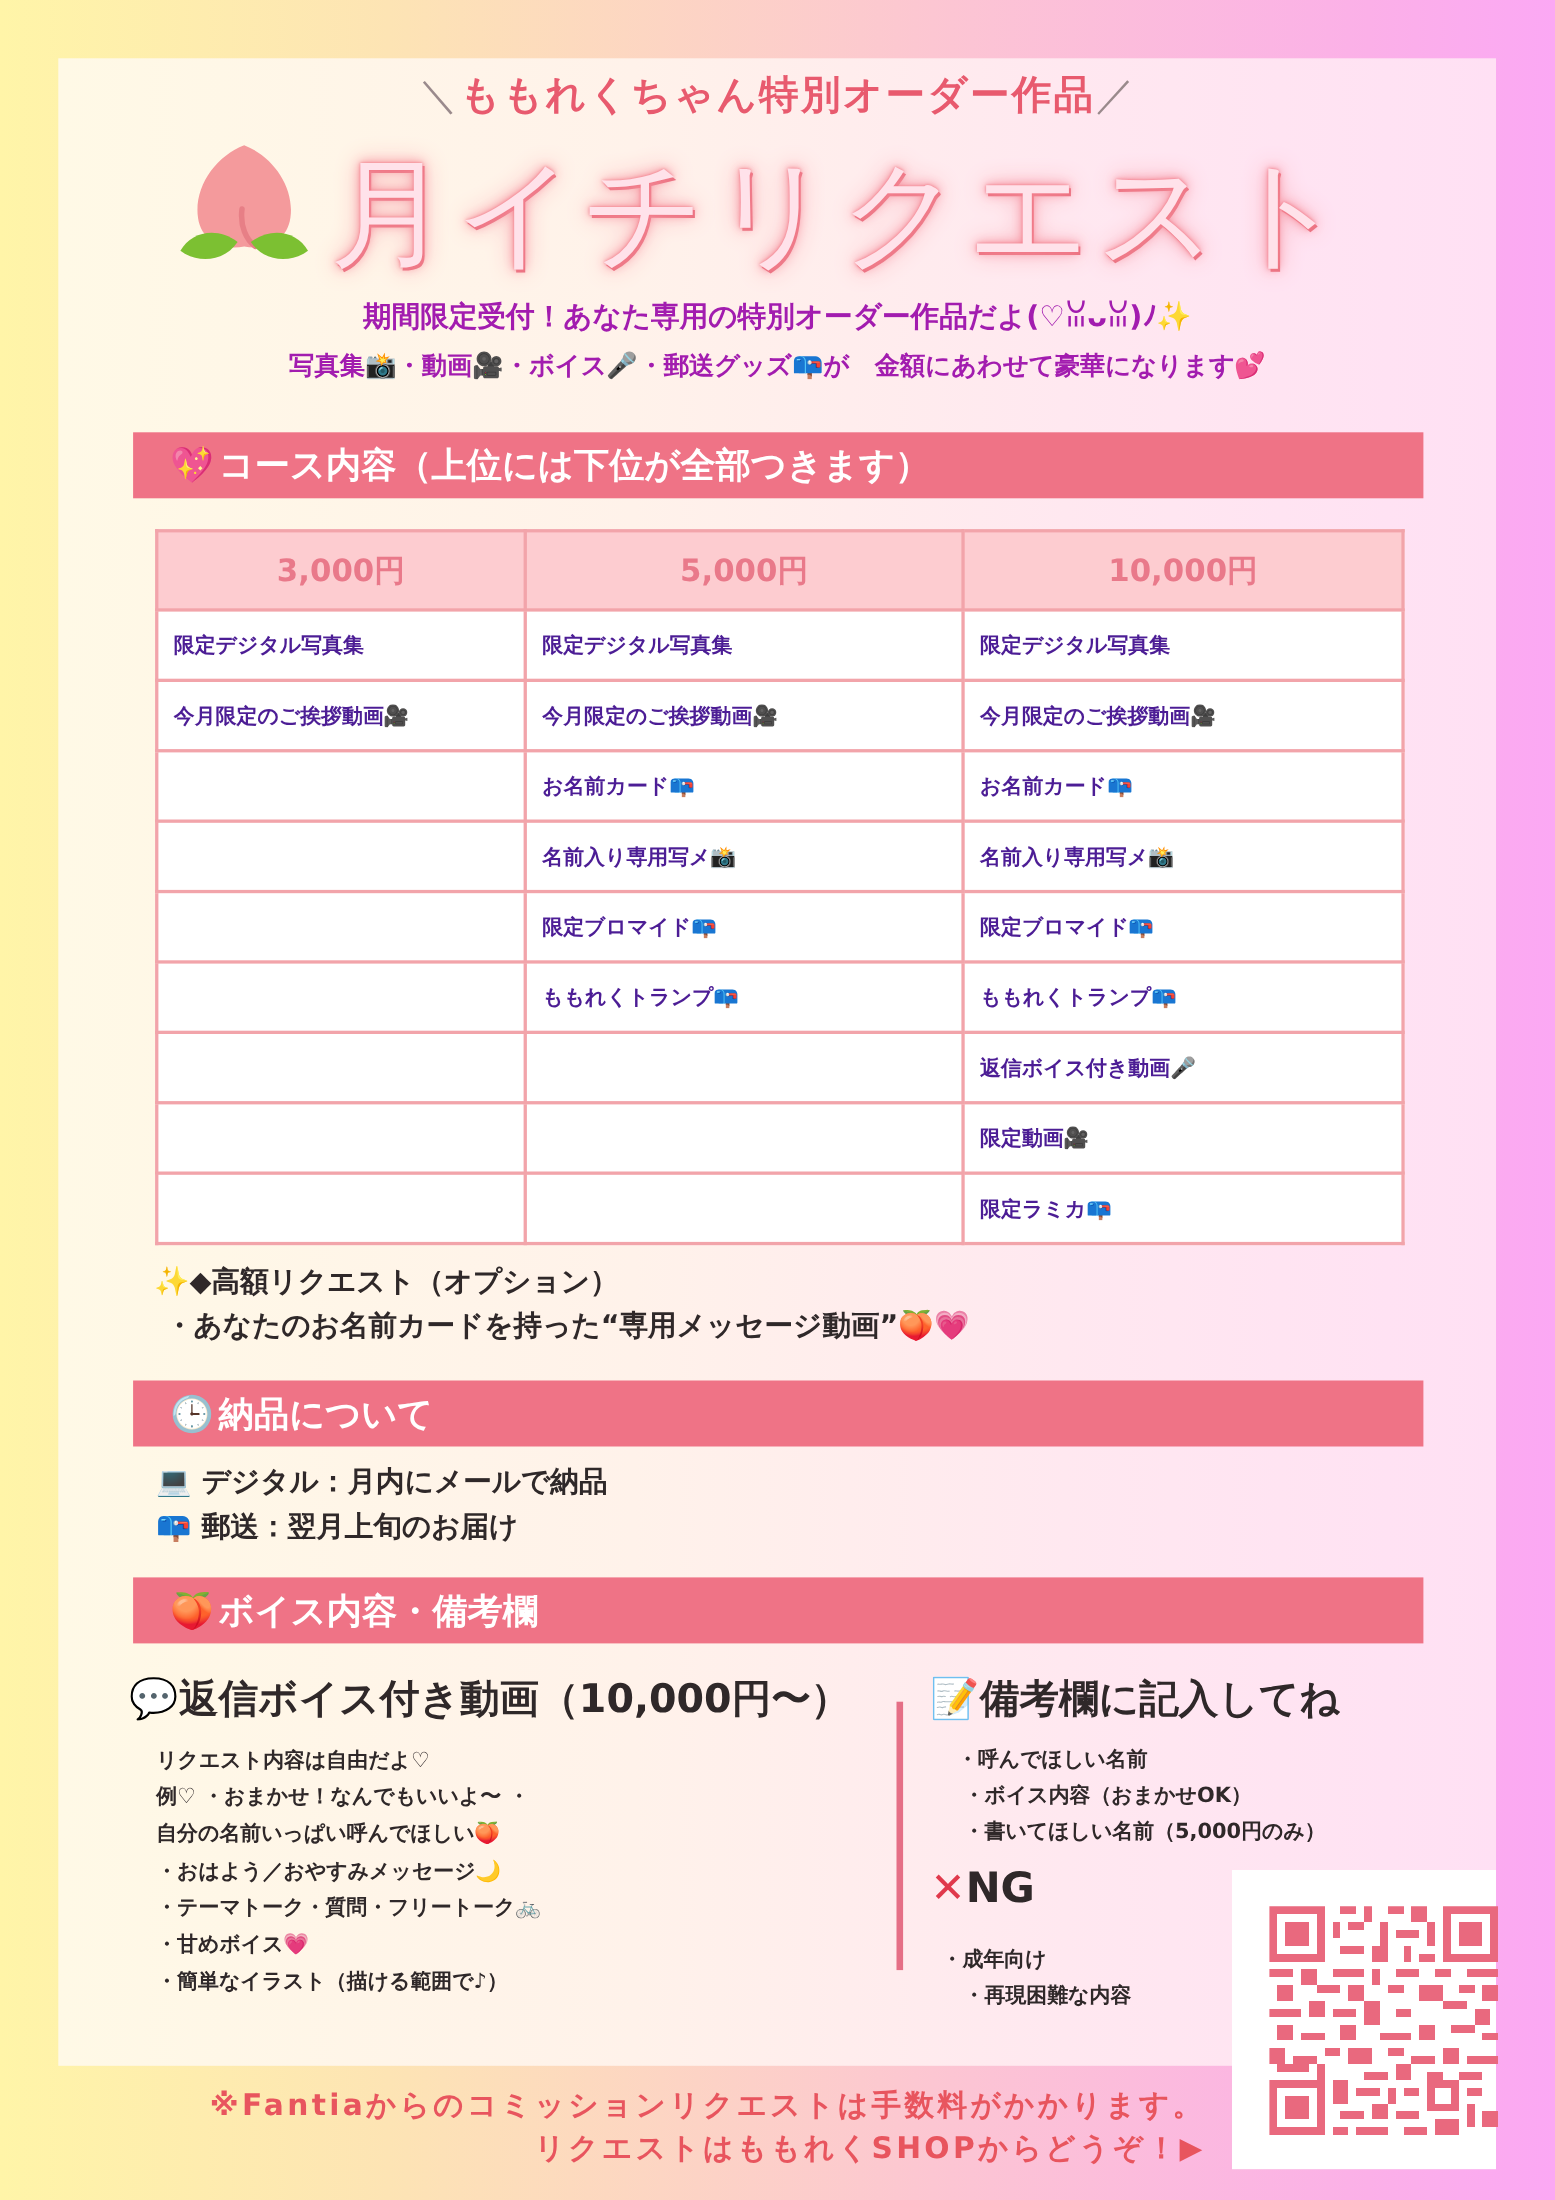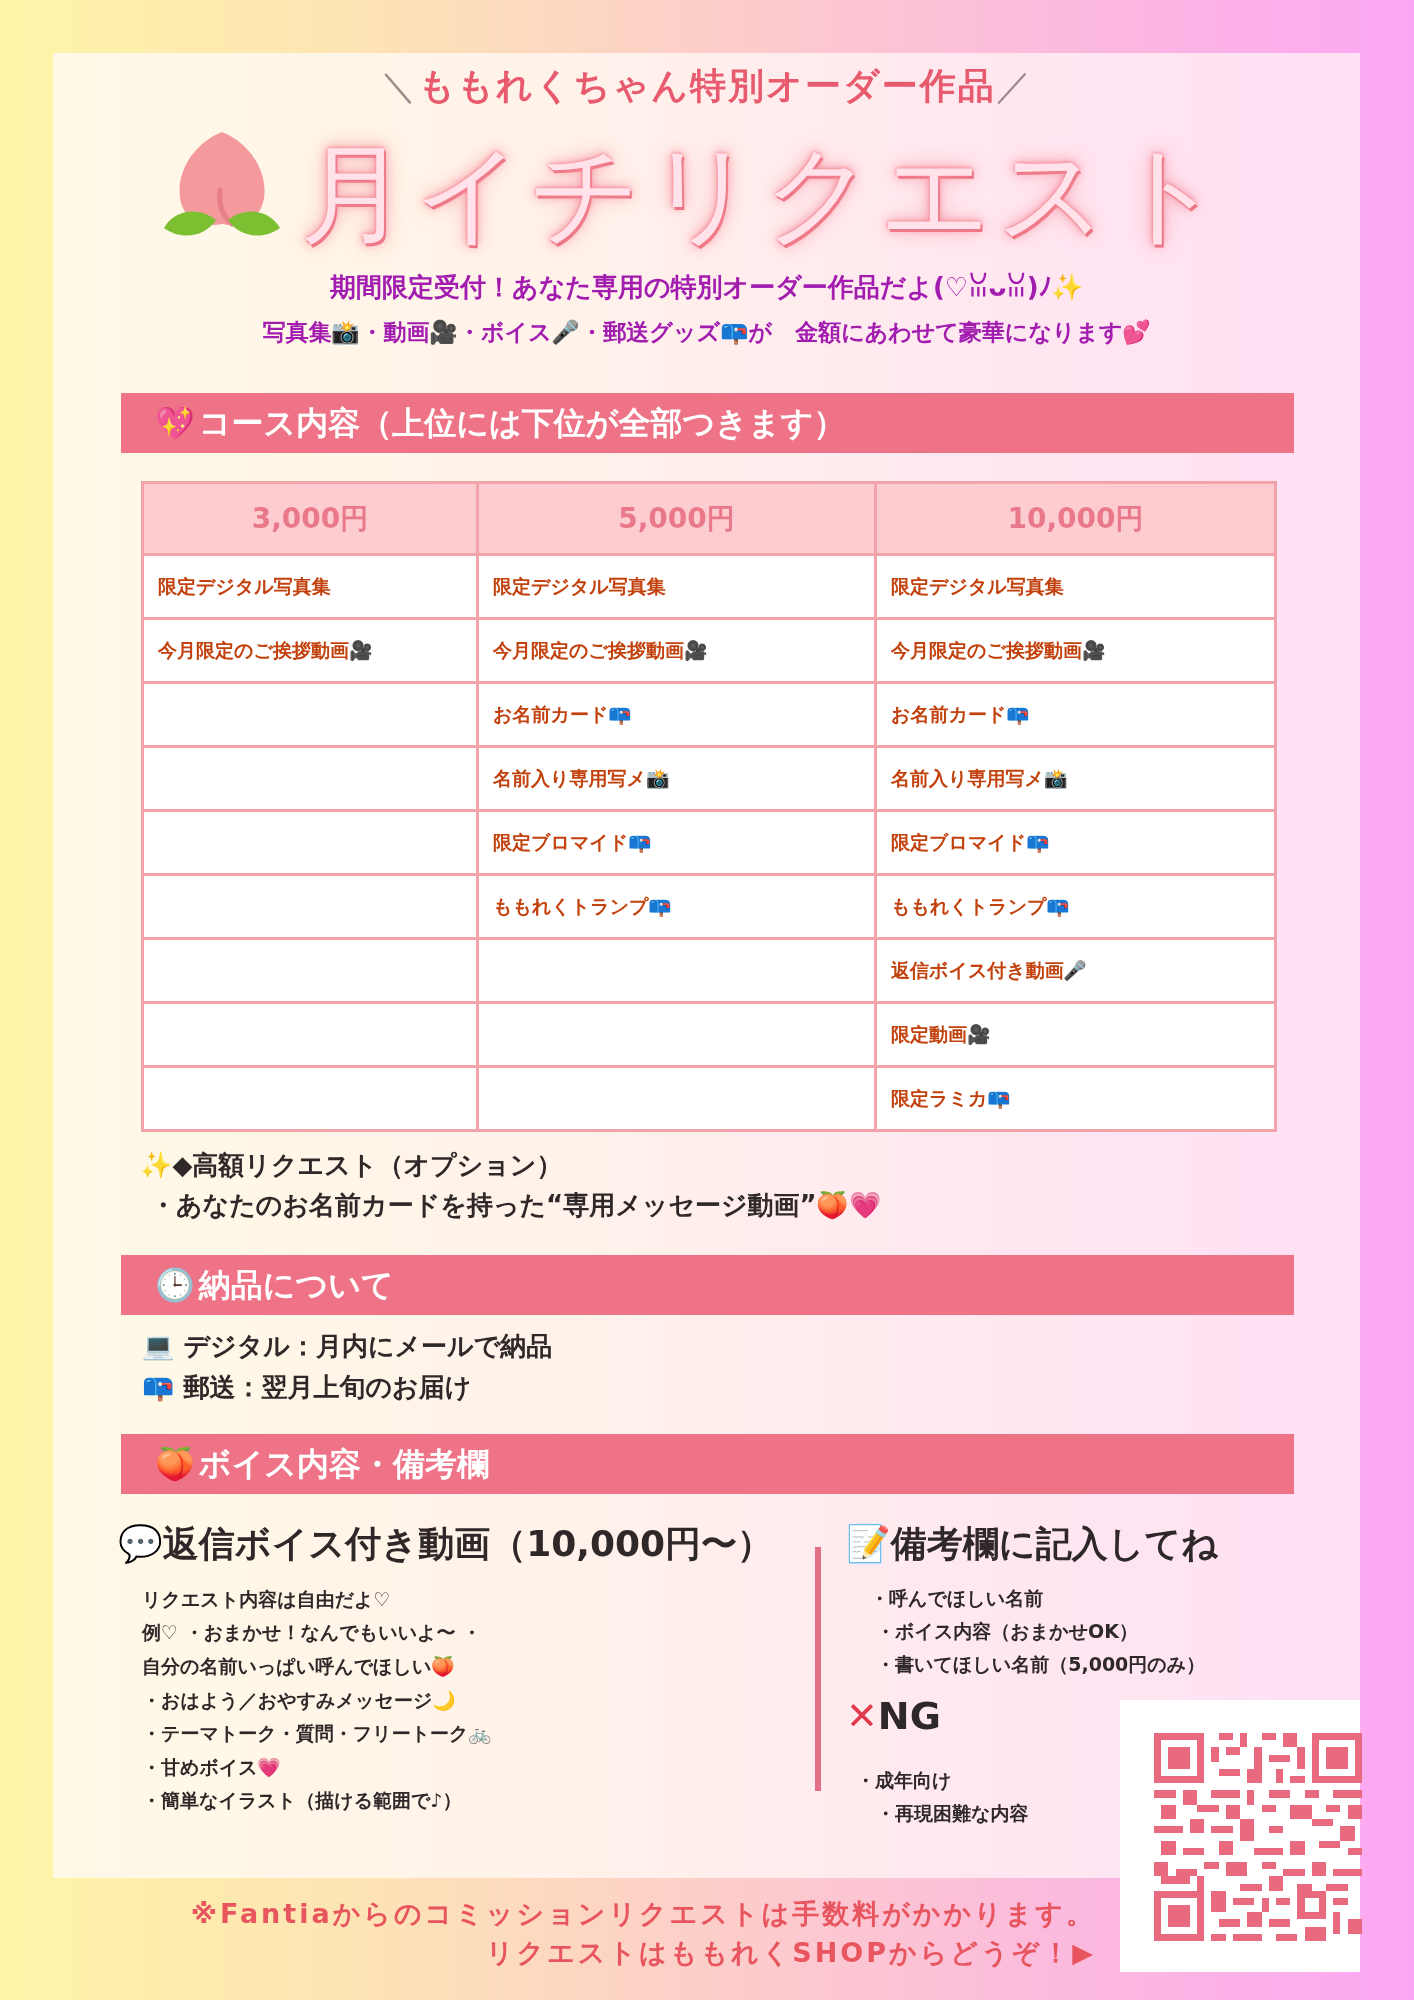--- a/index.html
+++ b/index.html
@@ -48,21 +48,21 @@
   
   .course-table {
     left: 141px; top: 481px; width: 1133px; border-collapse: collapse;
     table-layout: fixed; background: #fff;
   }
   .course-table th, .course-table td { border: 3px solid #f2a4aa; }
   .course-table th {
     height: 72px; background: #fdccd0; color: #e9798a; font-size: 28px; font-weight: bold;
   }
   .course-table td {
-    height: 64px; font-size: 19px; font-weight: bold; color: #c2410c;
+    height: 64px; font-size: 19px; font-weight: bold; color: #4c1d95;
     padding-left: 14px; white-space: nowrap;
   }
   .col1 { width: 335px; } .col2 { width: 398px; } .col3 { width: 400px; }
 
   
   .option-title { left: 140px; top: 1148px; font-size: 26px; font-weight: bold; color: #2f2829; white-space: nowrap; }
   .option-item { left: 150px; top: 1188px; font-size: 26px; font-weight: bold; color: #2f2829; white-space: nowrap; }
 
   
   .delivery-line { left: 142px; font-size: 26px; font-weight: bold; color: #2f2829; white-space: nowrap; }

